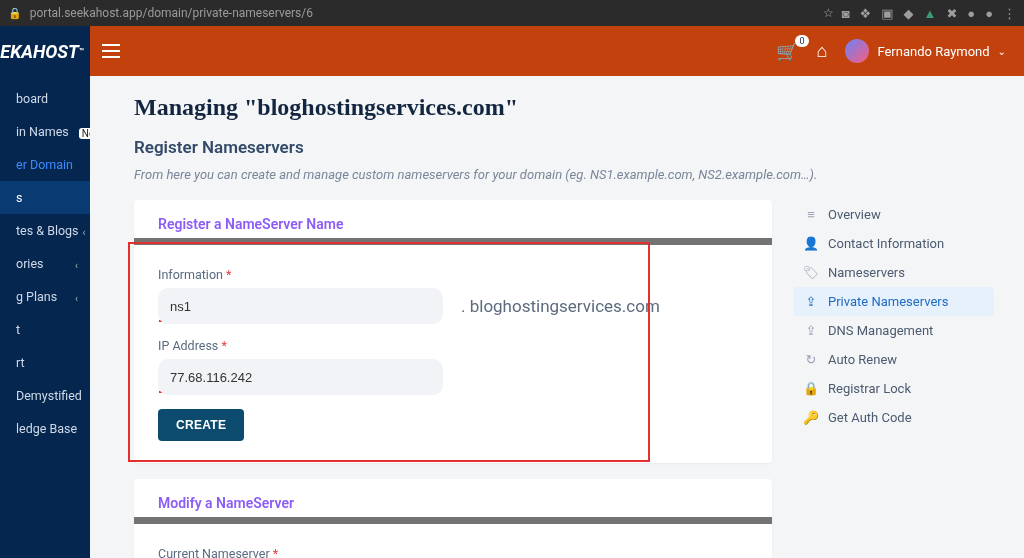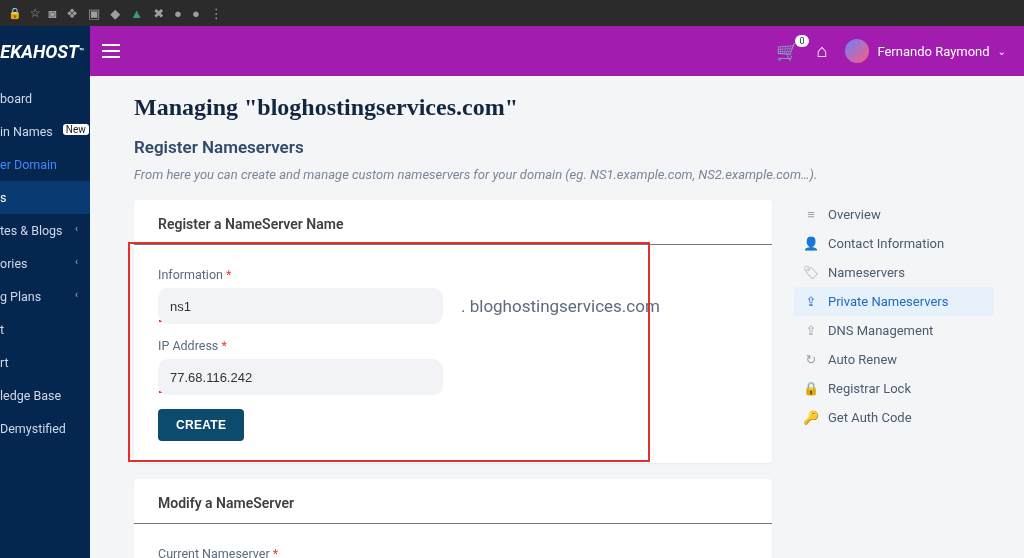--- a/index.html
+++ b/index.html
@@ -22,21 +22,21 @@
     gap: 8px;
   }
   .browser-bar .lock { font-size: 11px; }
   .browser-bar .url { flex: 1; }
   .browser-ext { display:flex; gap:10px; align-items:center; color:#bbb; font-size:13px; }
   .browser-ext span { opacity:.8 }
   .star { color:#aaa; }
   
   .topnav {
     height: 50px;
-    background: #a21caf;
+    background: #c2410c;
     display: flex;
     align-items: center;
     color: #fff;
   }
   .logo {
     width: 90px;
     height: 50px;
     background: #05264f;
     display: flex;
     align-items: center;
@@ -80,26 +80,26 @@
   .layout { display:flex; height: calc(558px - 26px - 50px); }
   .sidebar {
     width: 90px;
     background: #05264f;
     color: #cfd9e8;
     font-size: 12.5px;
     padding-top: 6px;
     overflow:hidden;
   }
   .side-item {
-    padding: 9px 6px 9px 0;
+    padding: 9px 6px 9px 16px;
     text-align: left;
     white-space: nowrap;
     cursor: pointer;
     display:flex;
-    align-items:flex-start;
+    align-items:flex-end;
     justify-content:flex-start;
     gap:4px;
   }
   .side-item .arrow { margin-left:auto; font-size:10px; color:#9bb; padding-right:6px; }
   .side-item.hl { color:#3b8bff; }
   .side-item .badge {
     background:#fff; color:#222; border-radius:3px; font-size:10px;
     padding:0 3px; margin-left:6px;
   }
   .side-item.active { background:#0a3a72; color:#fff; }
@@ -131,25 +131,25 @@
   }
   .two-col { display:flex; gap:22px; align-items:flex-start; }
   .col-left { flex:1; min-width:0; }
   .card {
     background:#fff;
     border-radius:4px;
     box-shadow: 0 1px 2px rgba(0,0,0,0.05);
     margin-bottom: 16px;
   }
   .card-head {
-    padding: 16px 24px 12px;
+    padding: 16px 24px 6px;
     font-size: 14px;
     font-weight: 600;
-    color:#404040;
-    border-bottom: 1px solid #737373;
+    color:#8b5cf6;
+    border-bottom: 7px solid #737373;
   }
   .card-body { padding: 22px 24px; }
   .form-row { margin-bottom: 16px; }
   .form-label {
     font-size: 12.5px;
     color:#5a6b80;
     margin-bottom: 6px;
     display:block;
   }
   .req { color:#e23c3c; }
@@ -220,20 +220,21 @@
   .pos-rel { position:relative; }
   
   .main::-webkit-scrollbar { width:14px; }
   .main::-webkit-scrollbar-thumb { background:#c9c9c9; border-radius:7px; border:3px solid #f4f5f7; }
 </style>
 </head>
 <body>
 
 <div class="browser-bar">
   <span class="lock">🔒</span>
+  <span class="url">portal.seekahost.app/domain/private-nameservers/6</span>
   <span class="star">☆</span>
   <div class="browser-ext">
     <span>◙</span>
     <span>❖</span>
     <span>▣</span>
     <span>◆</span>
     <span style="color:#42b883">▲</span>
     <span>✖</span>
     <span>●</span>
     <span>●</span>
@@ -292,24 +293,24 @@
       <span>g Plans</span>
       <span class="arrow">‹</span>
     </div>
     <div class="side-item">
       <span>t</span>
     </div>
     <div class="side-item">
       <span>rt</span>
     </div>
     <div class="side-item">
+      <span>Demystified</span>
+    </div>
+    <div class="side-item">
       <span>ledge Base</span>
-    </div>
-    <div class="side-item">
-      <span>Demystified</span>
     </div>
   </div>
 
   <div class="main">
     <h1 class="page-title">Managing "bloghostingservices.com"</h1>
     <h2 class="section-title">Register Nameservers</h2>
     <p class="hint">From here you can create and manage custom nameservers for your domain (eg. NS1.example.com, NS2.example.com…).</p>
 
     <div class="two-col">
       <div class="col-left pos-rel">

